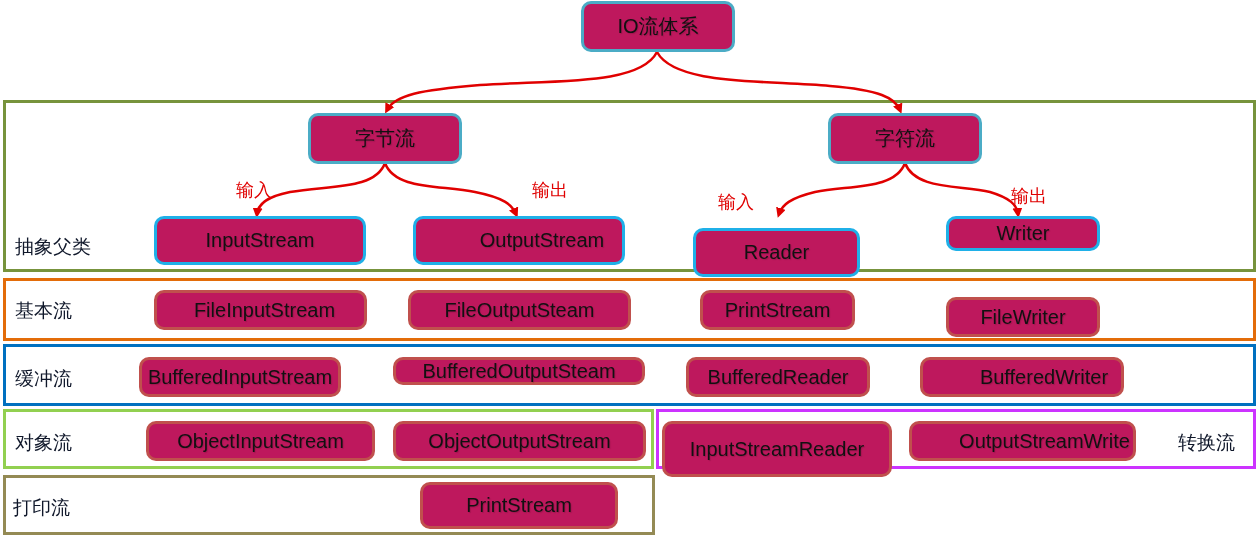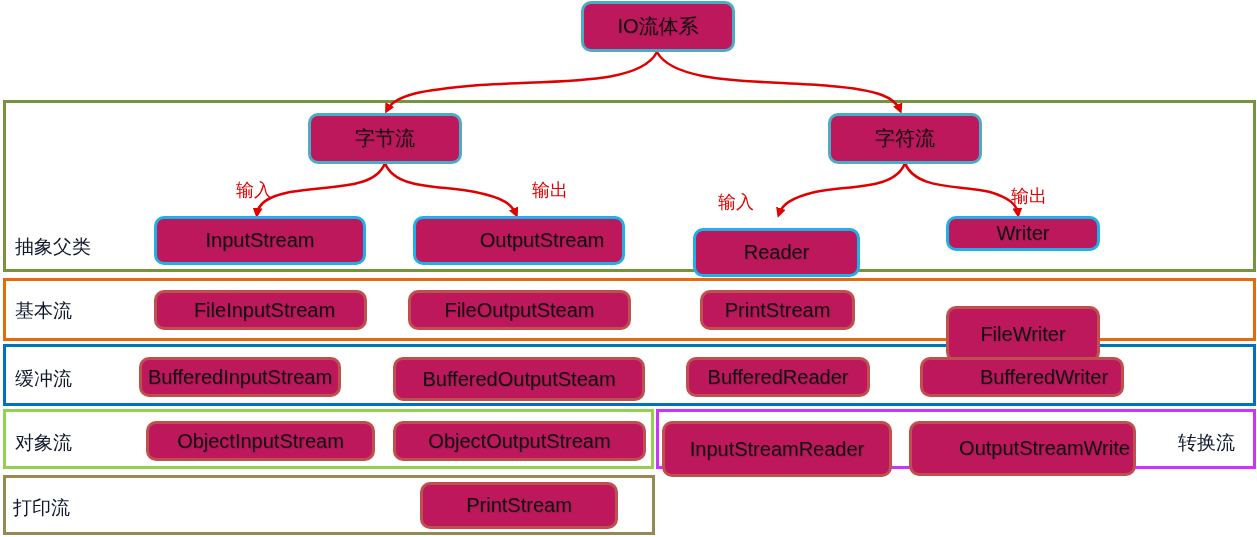--- a/index.html
+++ b/index.html
@@ -60,26 +60,26 @@
 <div class="node node-teal" style="left:828px;top:113px;width:154px;height:51px;text-align:center;">字符流</div>
 
 <div class="node node-blue" style="left:154px;top:216px;width:212px;height:49px;">InputStream</div>
 <div class="node node-blue" style="left:413px;top:216px;width:212px;height:49px;padding-left:46px;">OutputStream</div>
 <div class="node node-blue" style="left:693px;top:228px;width:167px;height:49px;">Reader</div>
 <div class="node node-blue" style="left:946px;top:216px;width:154px;height:35px;">Writer</div>
 
 <div class="node node-red" style="left:154px;top:290px;width:213px;height:40px;padding-left:8px;">FileInputStream</div>
 <div class="node node-red" style="left:408px;top:290px;width:223px;height:40px;">FileOutputSteam</div>
 <div class="node node-red" style="left:700px;top:290px;width:155px;height:40px;">PrintStream</div>
-<div class="node node-red" style="left:946px;top:306px;width:154px;height:56px;">FileWriter</div>
+<div class="node node-red" style="left:946px;top:297px;width:154px;height:40px;">FileWriter</div>
 
 <div class="node node-red" style="left:139px;top:357px;width:202px;height:40px;">BufferedInputStream</div>
-<div class="node node-red" style="left:393px;top:357px;width:252px;height:44px;">BufferedOutputSteam</div>
+<div class="node node-red" style="left:393px;top:357px;width:252px;height:28px;">BufferedOutputSteam</div>
 <div class="node node-red" style="left:686px;top:357px;width:184px;height:40px;">BufferedReader</div>
 <div class="node node-red" style="left:920px;top:357px;width:204px;height:40px;padding-left:44px;">BufferedWriter</div>
 
 <div class="node node-red" style="left:146px;top:421px;width:229px;height:40px;">ObjectInputStream</div>
 <div class="node node-red" style="left:393px;top:421px;width:253px;height:40px;">ObjectOutputStream</div>
 
 <div class="node node-red" style="left:662px;top:421px;width:230px;height:56px;">InputStreamReader</div>
-<div class="node node-red" style="left:909px;top:421px;width:227px;height:55px;padding-left:44px;">OutputStreamWrite</div>
+<div class="node node-red" style="left:909px;top:421px;width:227px;height:40px;padding-left:44px;">OutputStreamWrite</div>
 
 <div class="node node-red" style="left:420px;top:482px;width:198px;height:47px;">PrintStream</div>
 
 </body></html>

